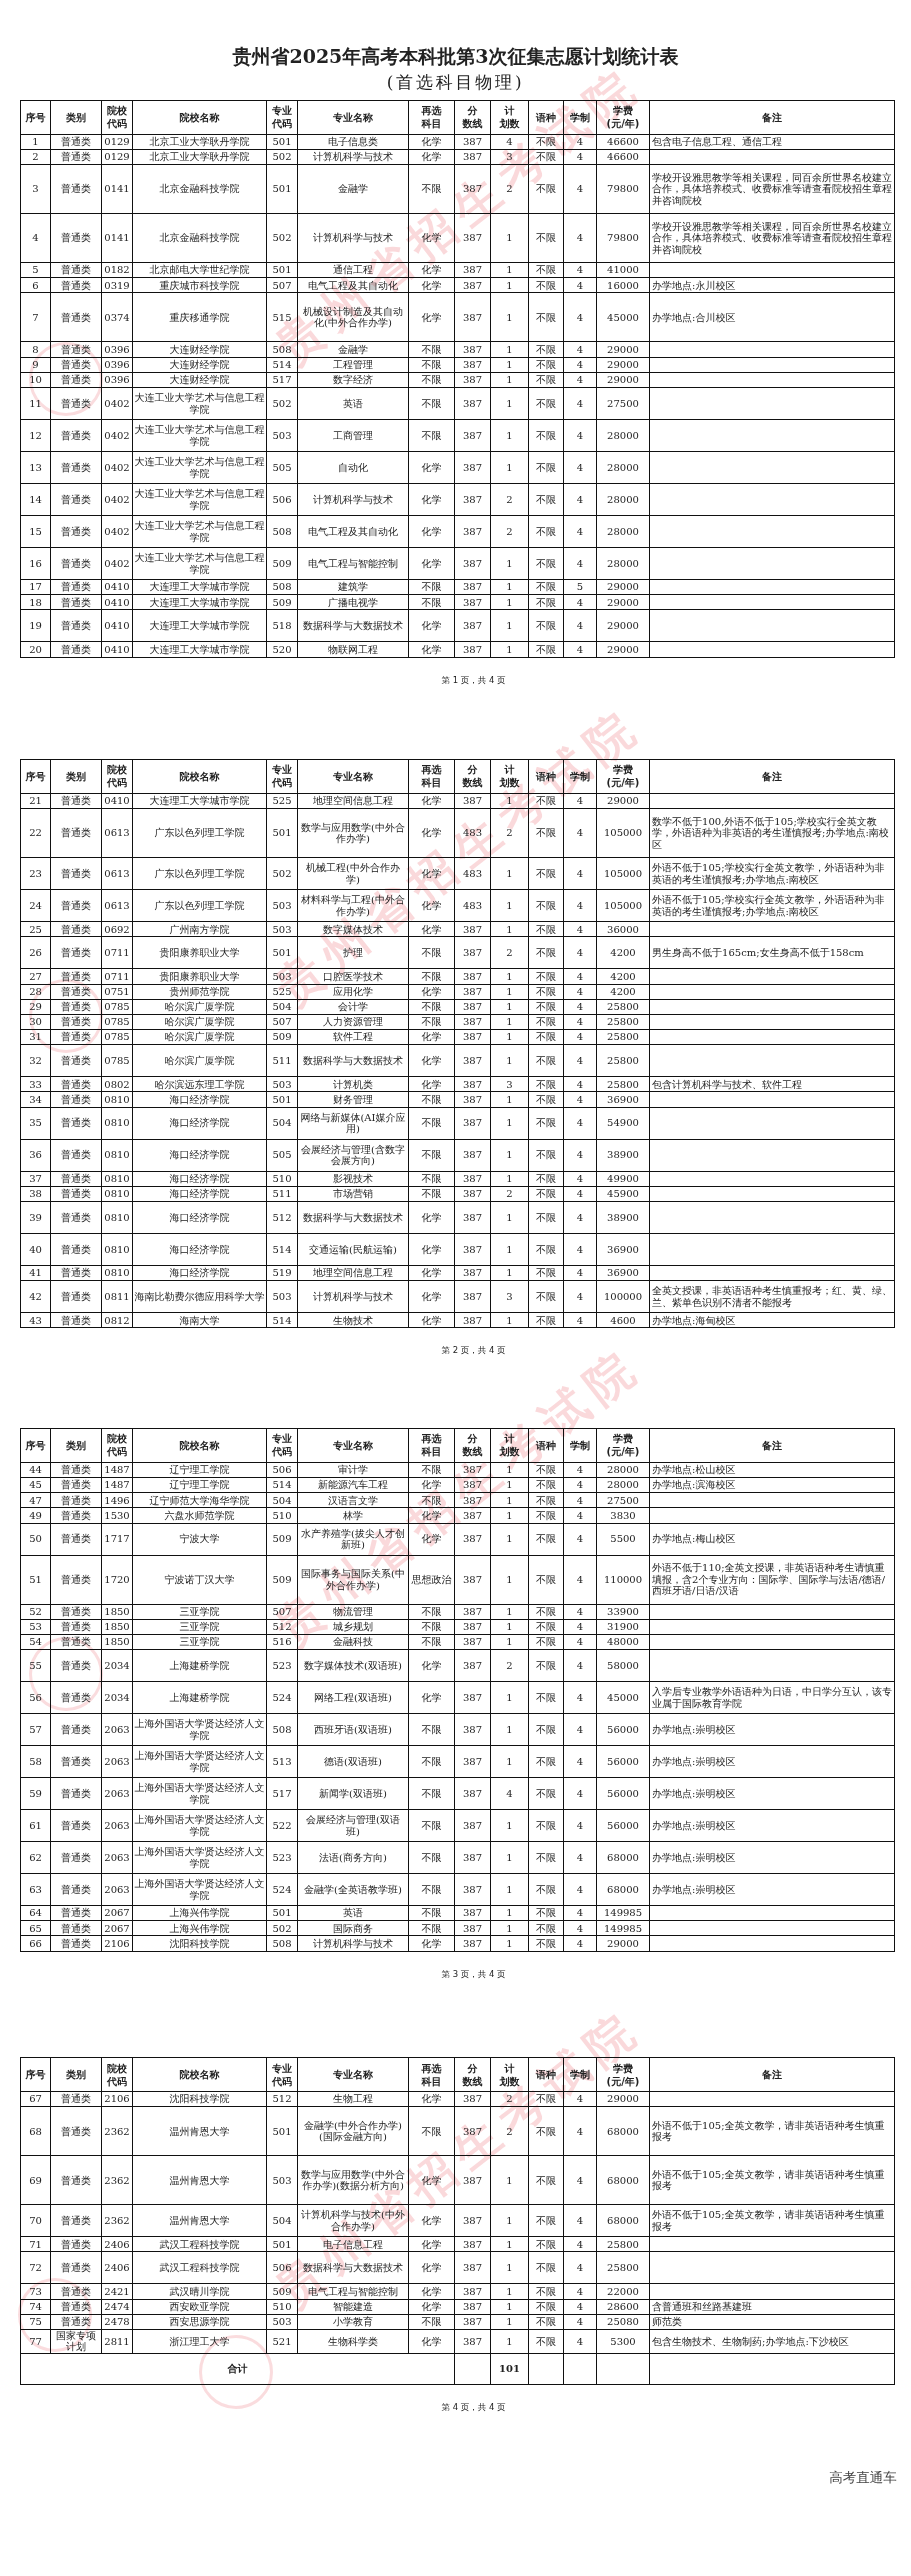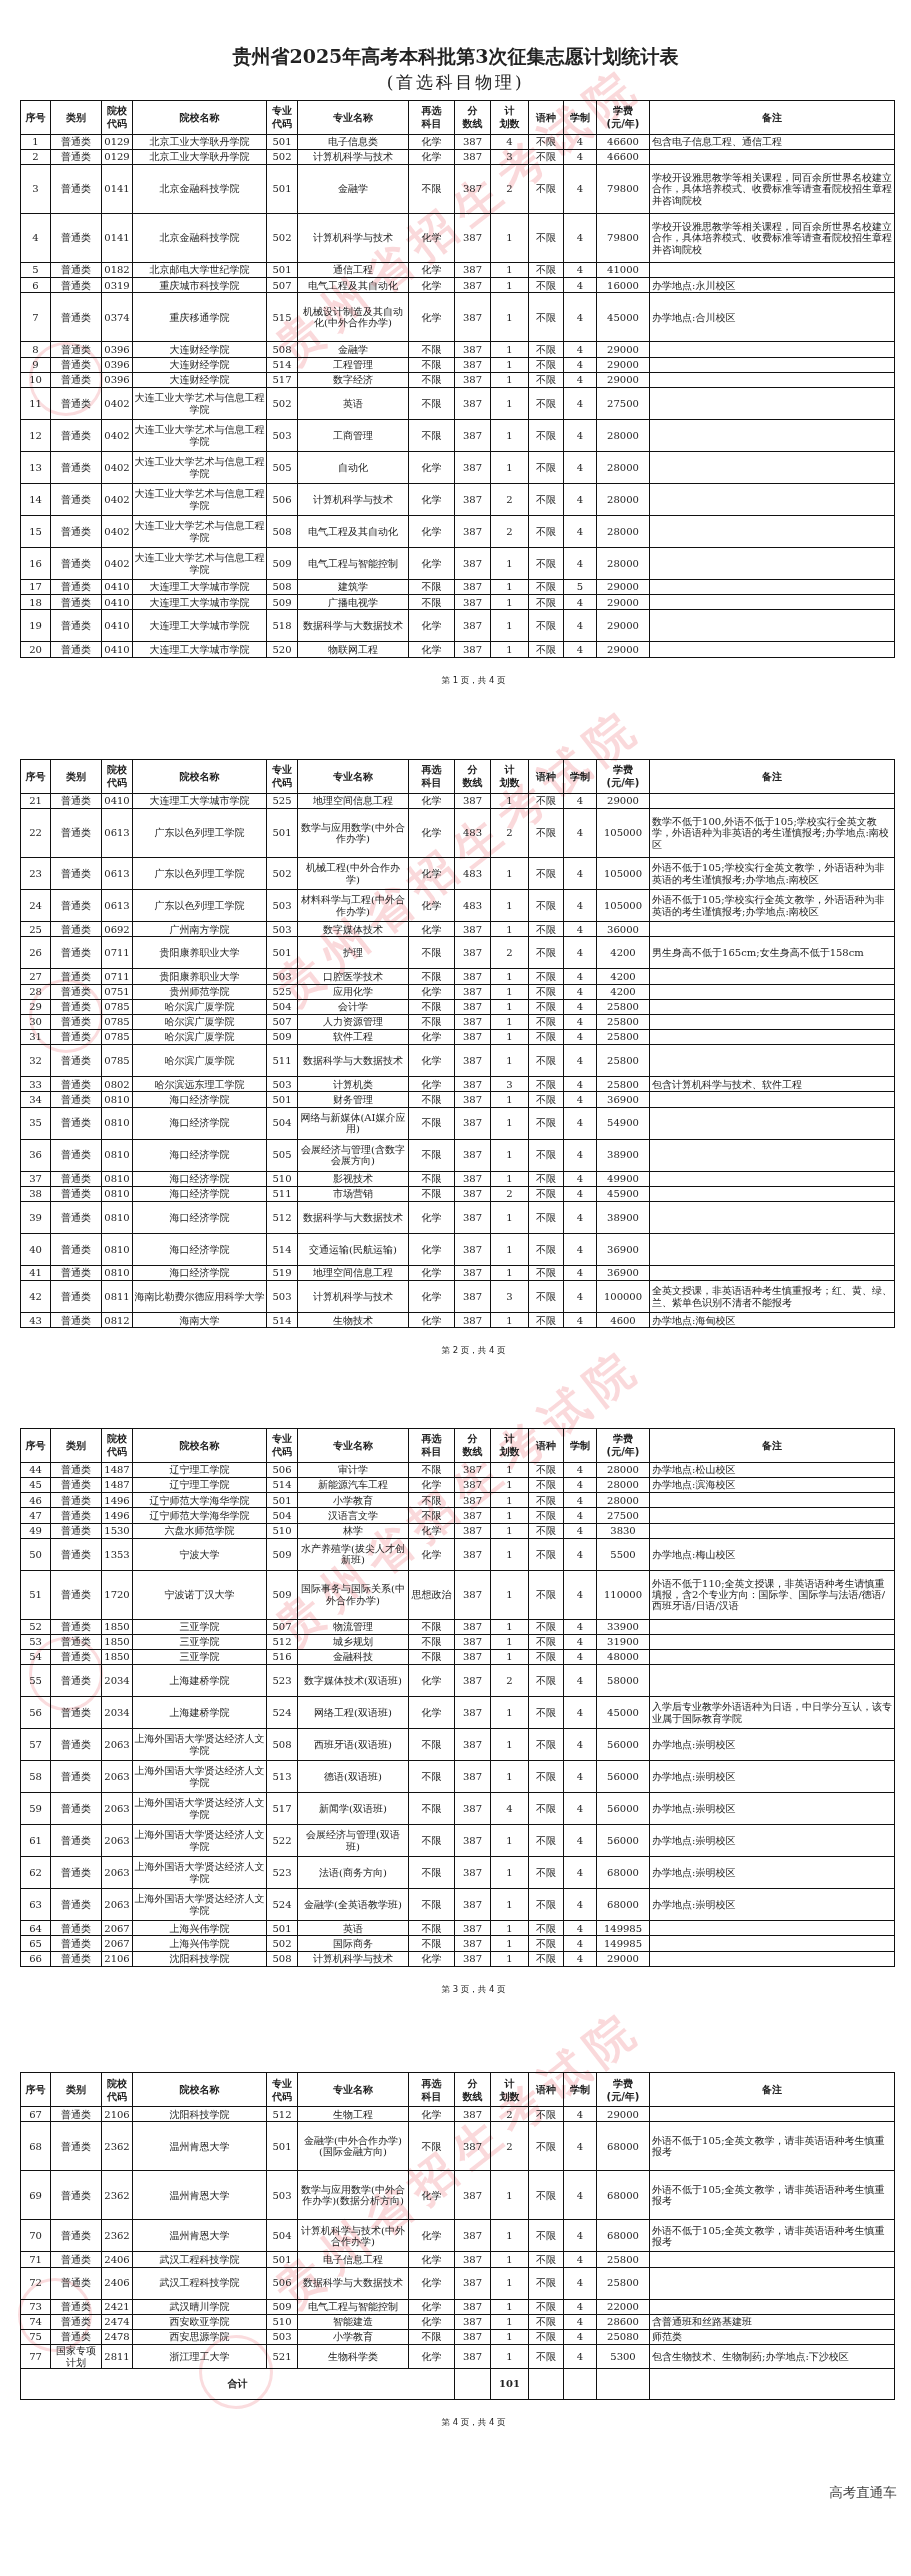--- a/index.html
+++ b/index.html
@@ -840,35 +840,20 @@
               <td>新能源汽车工程</td>
               <td>化学</td>
               <td>387</td>
               <td>1</td>
               <td>不限</td>
               <td>4</td>
               <td>28000</td>
               <td class="note">办学地点:滨海校区</td>
             </tr>
             <tr class="r1">
-              <td>46</td>
-              <td>普通类</td>
-              <td>1496</td>
-              <td>辽宁师范大学海华学院</td>
-              <td>501</td>
-              <td>小学教育</td>
-              <td>不限</td>
-              <td>387</td>
-              <td>1</td>
-              <td>不限</td>
-              <td>4</td>
-              <td>28000</td>
-              <td class="note"></td>
-            </tr>
-            <tr class="r1">
               <td>47</td>
               <td>普通类</td>
               <td>1496</td>
               <td>辽宁师范大学海华学院</td>
               <td>504</td>
               <td>汉语言文学</td>
               <td>不限</td>
               <td>387</td>
               <td>1</td>
               <td>不限</td>
@@ -887,21 +872,21 @@
               <td>387</td>
               <td>1</td>
               <td>不限</td>
               <td>4</td>
               <td>3830</td>
               <td class="note"></td>
             </tr>
             <tr class="r2">
               <td>50</td>
               <td>普通类</td>
-              <td>1353</td>
+              <td>1717</td>
               <td>宁波大学</td>
               <td>509</td>
               <td>水产养殖学(拔尖人才创新班)</td>
               <td>化学</td>
               <td>387</td>
               <td>1</td>
               <td>不限</td>
               <td>4</td>
               <td>5500</td>
               <td class="note">办学地点:梅山校区</td>

